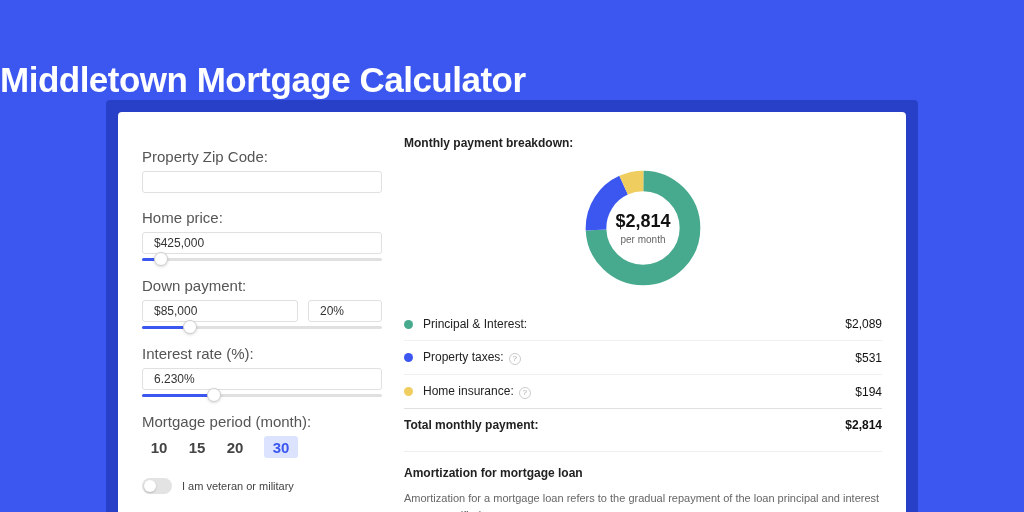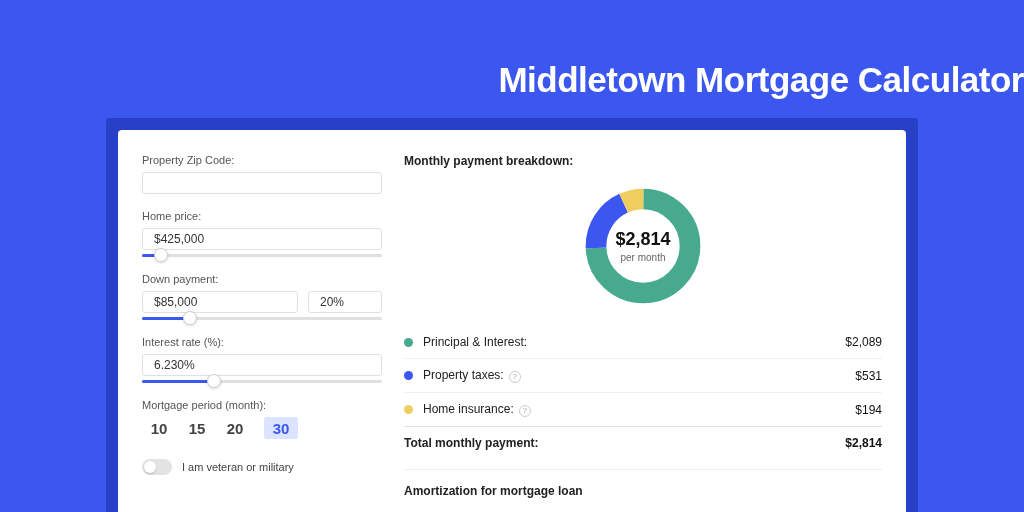--- a/index.html
+++ b/index.html
@@ -5,23 +5,23 @@
   * { box-sizing: border-box; margin: 0; padding: 0; }
   body {
     width: 1024px;
     height: 512px;
     background: #3b57f0;
     font-family: -apple-system, BlinkMacSystemFont, "Segoe UI", Arial, sans-serif;
     overflow: hidden;
     color: #222;
   }
   .page-title {
-    text-align: right;
+    text-align: left;
     padding-top: 60px;
-    padding-bottom: 30px;
+    padding-bottom: 12px;
     color: #fff;
     font-size: 35px;
     font-weight: 700;
     letter-spacing: -0.5px;
   }
   .panel-wrap {
     width: 788px;
     margin: 0 auto;
     position: relative;
   }
@@ -39,24 +39,25 @@
     z-index: 1;
     display: flex;
     padding: 24px 24px 0 24px;
     gap: 22px;
     height: 500px;
   }
   .left-col { width: 240px; flex: 0 0 240px; }
   .right-col { flex: 1; min-width: 0; }
 
   .form-label {
-    font-size: 11px;
+    font-size: 15px;
     color: #555;
     margin-bottom: 6px;
     display: block;
+    margin-top: 12px;
   }
   .field-block { margin-bottom: 16px; }
   .input {
     width: 100%;
     height: 22px;
     border: 1px solid #e0e0e0;
     border-radius: 3px;
     background: #fff;
     font-size: 12px;
     color: #333;

